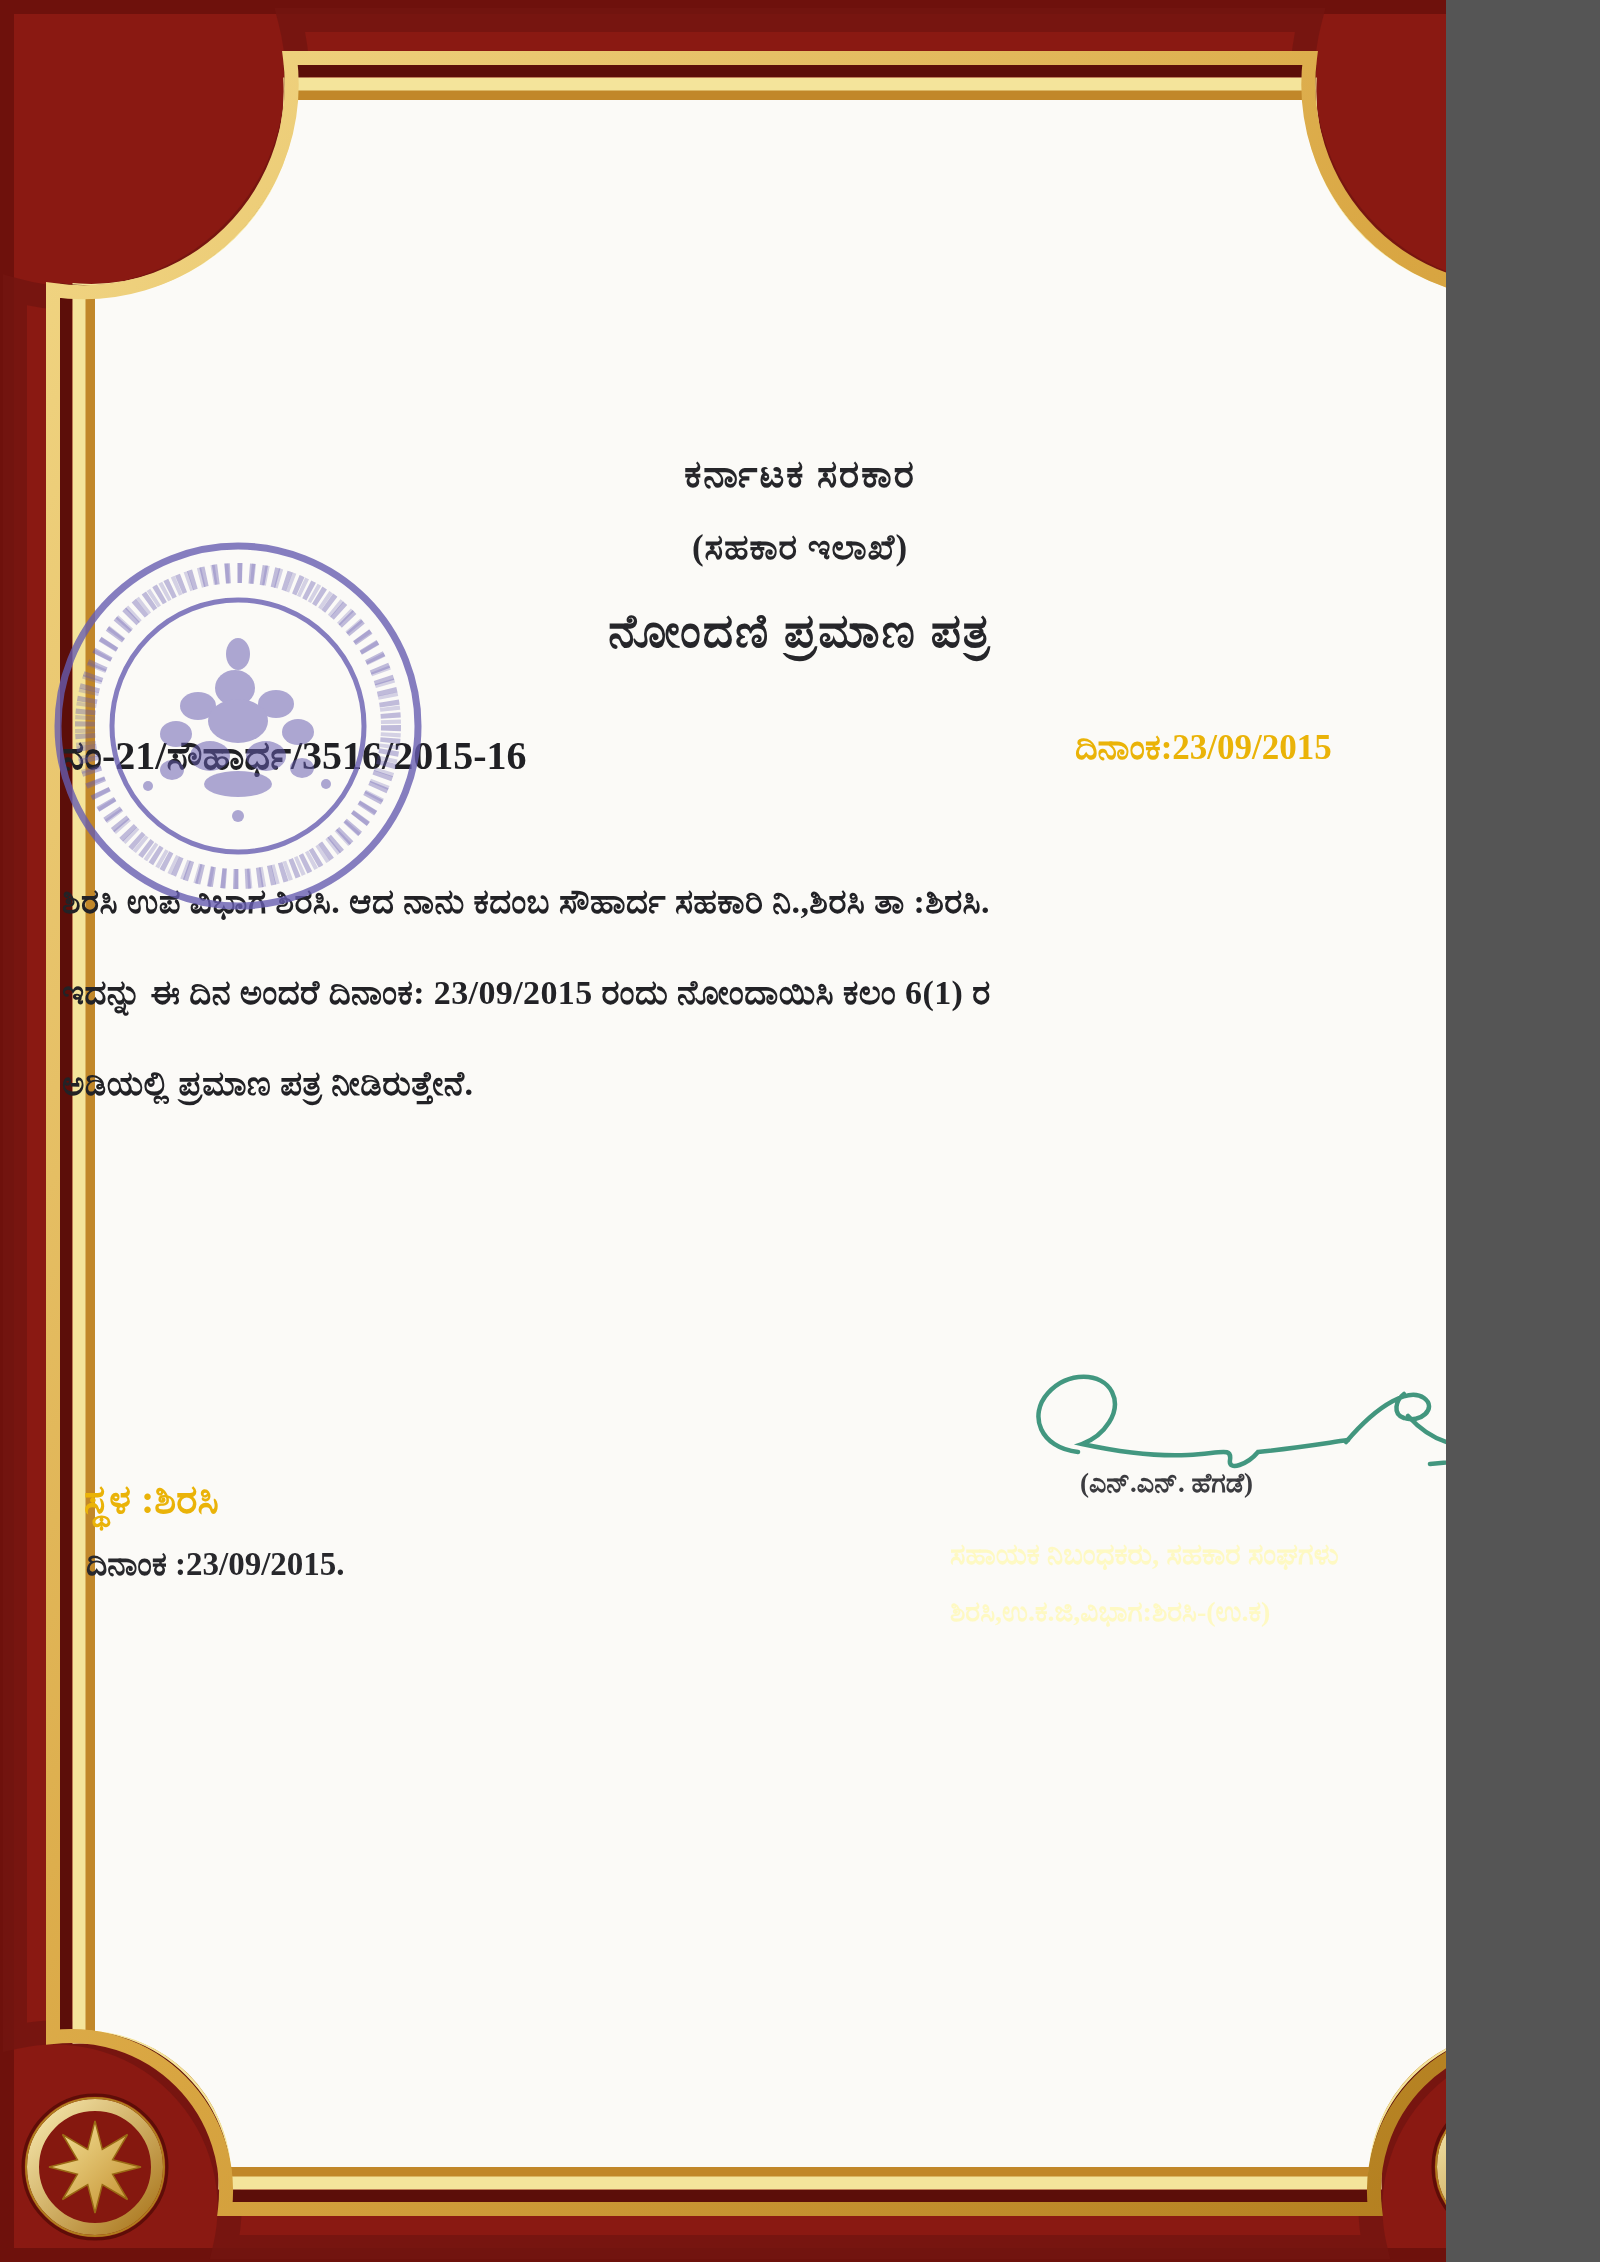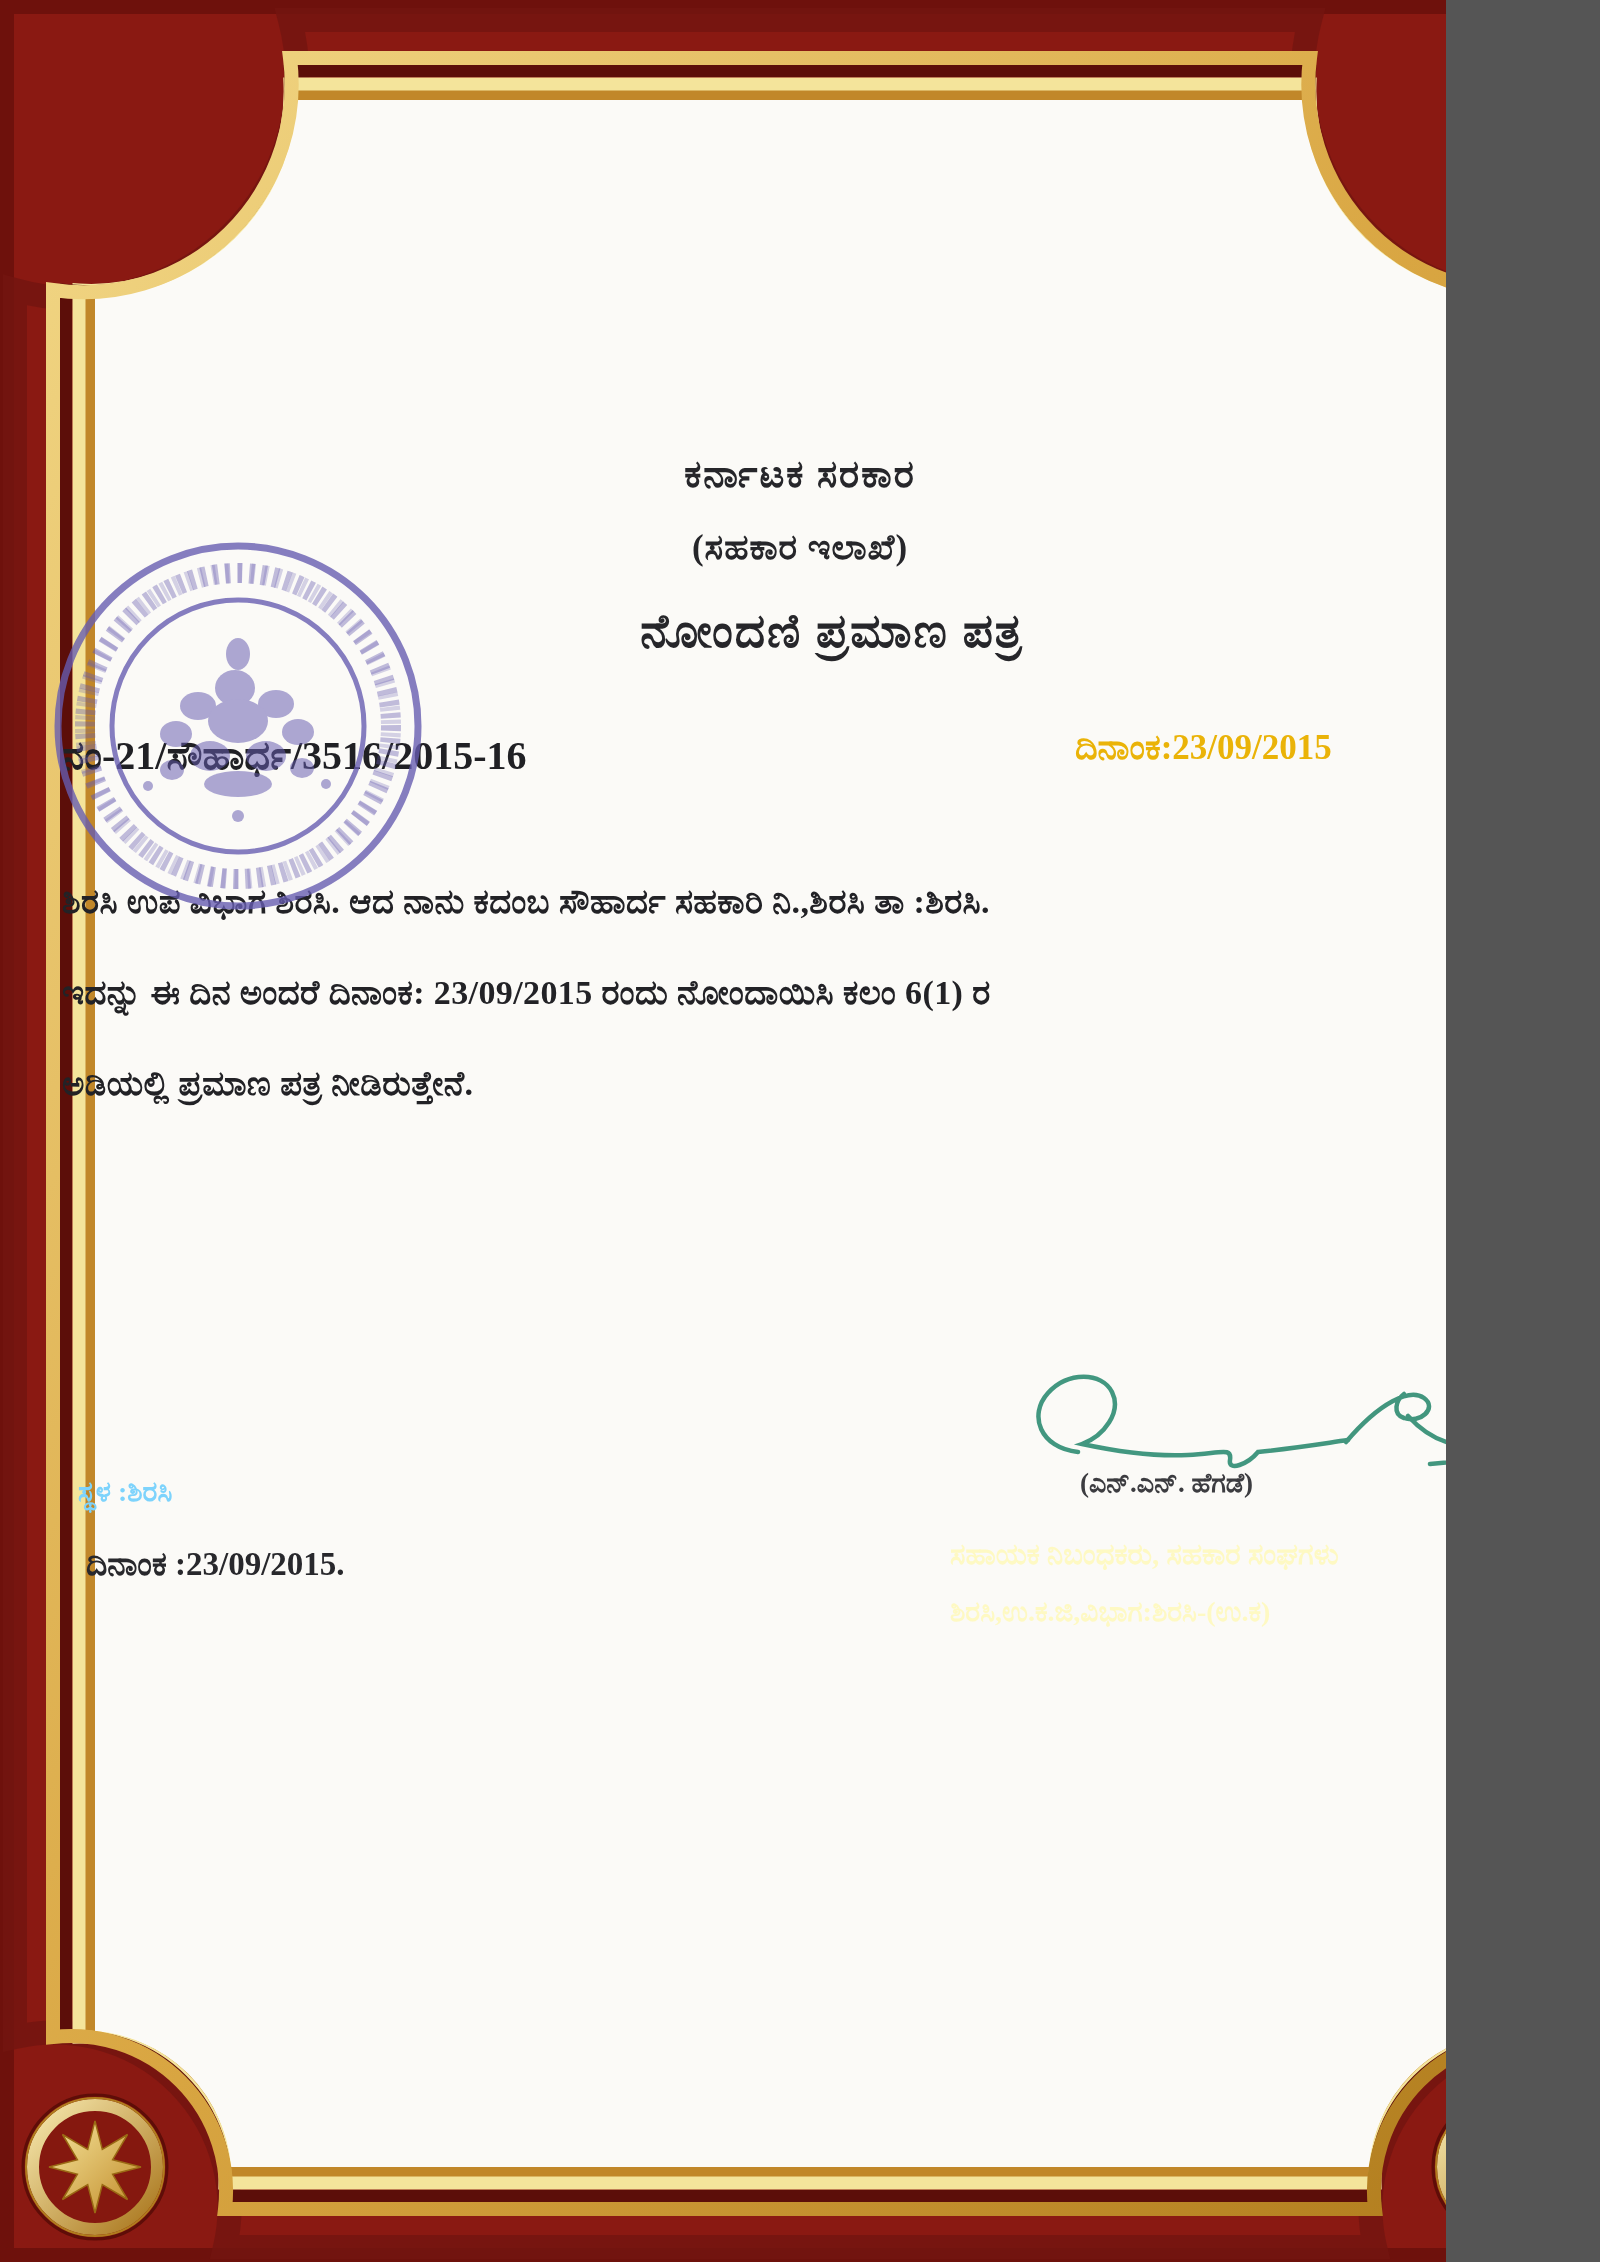--- a/index.html
+++ b/index.html
@@ -8,30 +8,30 @@
     width:1446px;height:2262px;
     background:#8A1912;
     overflow:hidden;
     font-family:"Liberation Serif","DejaVu Serif",serif;
   }
   .frame-svg{position:absolute;inset:0;z-index:0;}
   .content{position:absolute;inset:0;z-index:2;color:#26262a;}
   .ctr{position:absolute;left:95px;width:1410px;text-align:center;}
   .t-govt{top:452px;font-size:38px;font-weight:700;letter-spacing:2px;}
   .t-dept{top:528px;font-size:35px;font-weight:600;letter-spacing:1px;text-align:center;}
-  .t-main{top:604px;font-size:47px;font-weight:700;letter-spacing:2px;margin-left:32px;}
+  .t-main{top:604px;font-size:47px;font-weight:700;letter-spacing:2px;}
   .refline{position:absolute;top:732px;left:62px;font-size:40px;font-weight:700;color:#202024;}
   .dateline{position:absolute;top:728px;left:1075px;font-size:35px;font-weight:700;color:#eab308;}
   .bodytext{position:absolute;left:62px;top:856px;width:1478px;}
   .bodytext .bl{
     font-size:34px;font-weight:600;line-height:91px;height:91px;
     white-space:nowrap;color:#222226;letter-spacing:.4px;
   }
   .bl.indent{padding-left:248px;}
-  .foot-place{position:absolute;top:1476px;left:78px;font-size:28px;font-weight:700;color:#7dd3fc;}
+  .foot-place{position:absolute;top:1476px;left:84px;font-size:40px;font-weight:700;color:#eab308;}
   .foot-date{position:absolute;top:1546px;left:86px;font-size:33px;font-weight:700;color:#28282c;}
   .sig-svg{position:absolute;top:1352px;left:1000px;z-index:3;}
   .sig-name{position:absolute;top:1468px;left:1080px;width:300px;text-align:left;
             font-size:27px;font-weight:600;color:#3c3c40;}
   .desig{position:absolute;left:950px;width:590px;text-align:left;
          font-weight:700;color:#fef9c3;}
   .desig1{top:1538px;font-size:29px;}
   .desig2{top:1596px;font-size:28px;}
   .stamp-svg{position:absolute;top:528px;left:40px;z-index:4;opacity:.88;}
 </style>

